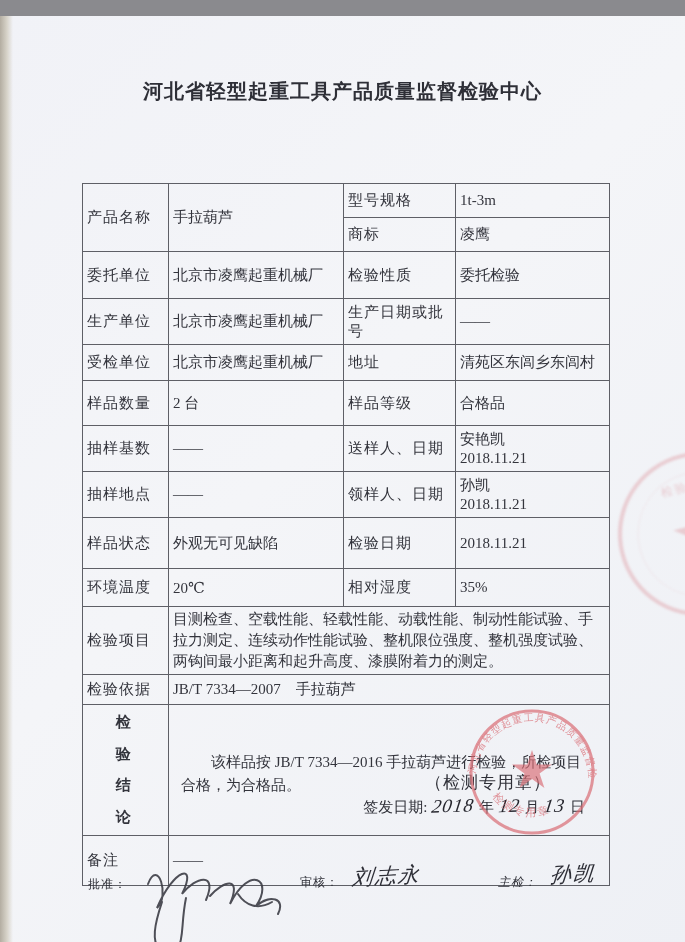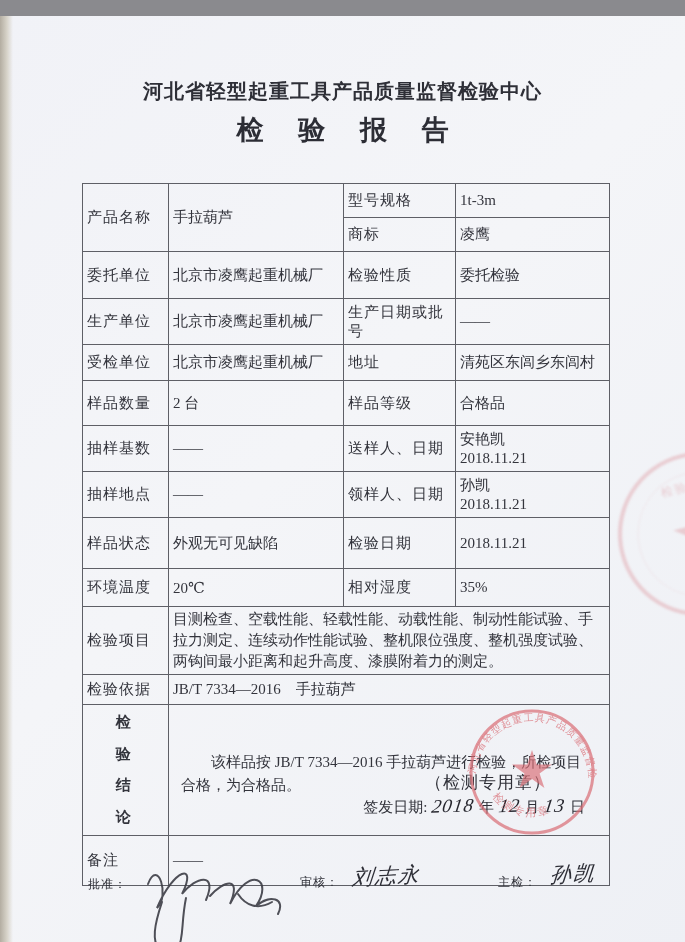--- a/index.html
+++ b/index.html
@@ -58,21 +58,20 @@
   .name-pos { position: absolute; }
 </style>
 </head>
 <body>
 
 <div id="page">
   <div class="edge-left"></div>
   <div class="edge-bottom"></div>
 
   <div class="center-name">河北省轻型起重工具产品质量监督检验中心</div>
-  <div class="report-title">检 验 报 告</div>
 
 
   <table class="report">
     <colgroup>
         <col style="width:86px">
         <col style="width:175px">
         <col style="width:112px">
         <col style="width:154px">
       </colgroup>
     <tbody>
@@ -139,21 +138,21 @@
       <td>20℃</td>
       <td class="lbl">相对湿度</td>
       <td>35%</td>
     </tr>
     <tr style="height:64px">
       <td class="lbl">检验项目</td>
       <td colspan="3" class="para-cell">目测检查、空载性能、轻载性能、动载性能、制动性能试验、手拉力测定、连续动作性能试验、整机限位强度、整机强度试验、两钩间最小距离和起升高度、漆膜附着力的测定。</td>
     </tr>
     <tr style="height:30px">
       <td class="lbl">检验依据</td>
-      <td colspan="3">JB/T 7334—2016　手拉葫芦</td>
+      <td colspan="3">JB/T 7334—2007　手拉葫芦</td>
     </tr>
     <tr style="height:122px">
       <td>
         <div class="vertical-label">检验结论</div>
       </td>
       <td colspan="3" class="conclusion-cell">
         <div class="conclusion-text">该样品按 JB/T 7334—2016 手拉葫芦进行检验，所检项目合格，为合格品。</div>
         <div class="seal-note">（检测专用章）</div>
         <div class="issue-line">
           <span>签发日期:</span>
@@ -205,15 +204,15 @@
     <g fill="none" stroke="#3d3e46" stroke-width="2" stroke-linecap="round" opacity=".9">
       <path d="M22,34 C32,8 44,46 31,58 C48,18 72,12 56,44 C70,26 92,22 80,50"></path>
       <path d="M84,46 C98,30 116,26 104,54 C124,14 148,30 130,56 C144,44 160,48 152,64"></path>
       <path d="M36,52 C28,76 26,90 33,100"></path>
       <path d="M60,48 C55,72 58,88 52,99"></path>
       <path d="M112,44 C120,56 132,60 146,52"></path>
     </g>
   </svg>
   <span class="sig-label" style="left:300px; top:858px;">审核：</span>
   <span class="hw-name name-pos" style="left:352px; top:846px;">刘志永</span>
-  <span class="sig-label" style="left:498px; top:858px;">主检：</span>
+  <span class="sig-label" style="left:498px; top:858px;font-style:italic;">主检：</span>
   <span class="hw-name name-pos" style="left:550px; top:844px;">孙凯</span>
 </div>
 
 </body></html>

